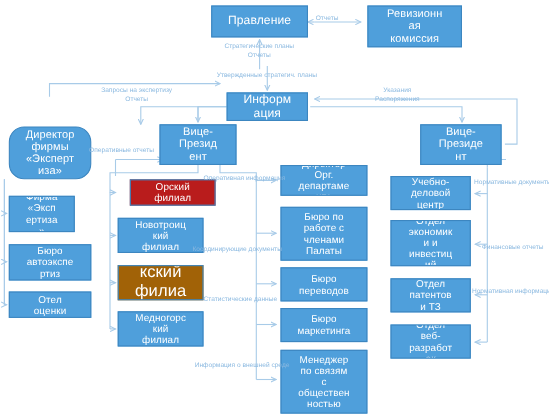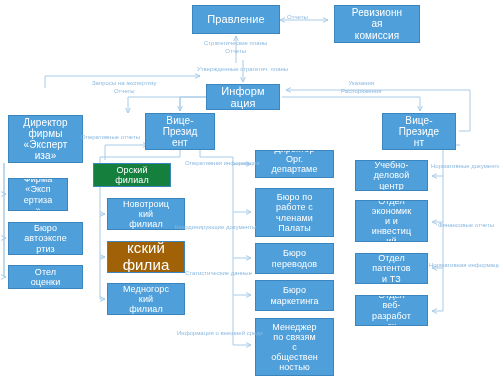--- a/index.html
+++ b/index.html
@@ -122,33 +122,33 @@
       </div>
       <div class="node" style="left: 206px; top: 84px; width: 74px; height: 26px; font-size: 11px; background: rgb(79, 159, 219); border-color: rgb(60, 134, 192); color: rgb(255, 255, 255);">
         <span>Информация</span>
       </div>
       <div class="node" style="left: 145px; top: 113px; width: 70px; height: 37px; font-size: 10px; background: rgb(79, 159, 219); border-color: rgb(60, 134, 192); color: rgb(255, 255, 255);">
         <span>Вице-Президент</span>
       </div>
       <div class="node" style="left: 382px; top: 113px; width: 74px; height: 37px; font-size: 10px; background: rgb(79, 159, 219); border-color: rgb(60, 134, 192); color: rgb(255, 255, 255);">
         <span>Вице-Президент</span>
       </div>
-      <div class="node" style="left: 8px; top: 115px; width: 75px; height: 48px; font-size: 10px; background: rgb(79, 159, 219); border-color: rgb(60, 134, 192); color: rgb(255, 255, 255);">
+      <div class="node" style="left: 8px; top: 115px; width: 75px; height: 48px; font-size: 10px; background: rgb(79, 159, 219); border-color: rgb(60, 134, 192); color: rgb(255, 255, 255); border-radius: 14px;">
         <span>Директор фирмы «Экспертиза»</span>
       </div>
       <div class="node" style="left: 8px; top: 178px; width: 60px; height: 33px; font-size: 9px; background: rgb(79, 159, 219); border-color: rgb(60, 134, 192); color: rgb(255, 255, 255);">
         <span>Фирма «Экспертиза»</span>
       </div>
       <div class="node" style="left: 8px; top: 222px; width: 75px; height: 33px; font-size: 9px; background: rgb(79, 159, 219); border-color: rgb(60, 134, 192); color: rgb(255, 255, 255);">
         <span>Бюро автоэкспертиз</span>
       </div>
       <div class="node" style="left: 8px; top: 265px; width: 75px; height: 24px; font-size: 9px; background: rgb(79, 159, 219); border-color: rgb(60, 134, 192); color: rgb(255, 255, 255);">
         <span>Отел оценки</span>
       </div>
-      <div class="node" style="left: 93px; top: 163px; width: 78px; height: 24px; font-size: 9px; background: #15803d; border-color: rgb(60, 134, 192); color: rgb(255, 255, 255);">
+      <div class="node" style="left: 118px; top: 163px; width: 78px; height: 24px; font-size: 9px; background: #b91c1c; border-color: rgb(60, 134, 192); color: rgb(255, 255, 255);">
         <span>Орский филиал</span>
       </div>
       <div class="node" style="left: 107px; top: 198px; width: 78px; height: 32px; font-size: 9px; background: rgb(79, 159, 219); border-color: rgb(60, 134, 192); color: rgb(255, 255, 255);">
         <span>Новотроицкий филиал</span>
       </div>
       <div class="node" style="left: 107px; top: 241px; width: 78px; height: 32px; font-size: 15px; background: #a16207; border-color: rgb(60, 134, 192); color: rgb(255, 255, 255);">
         <span>Бузулукский филиал</span>
       </div>
       <div class="node" style="left: 107px; top: 283px; width: 78px; height: 32px; font-size: 9px; background: rgb(79, 159, 219); border-color: rgb(60, 134, 192); color: rgb(255, 255, 255);">
         <span>Медногорский филиал</span>

